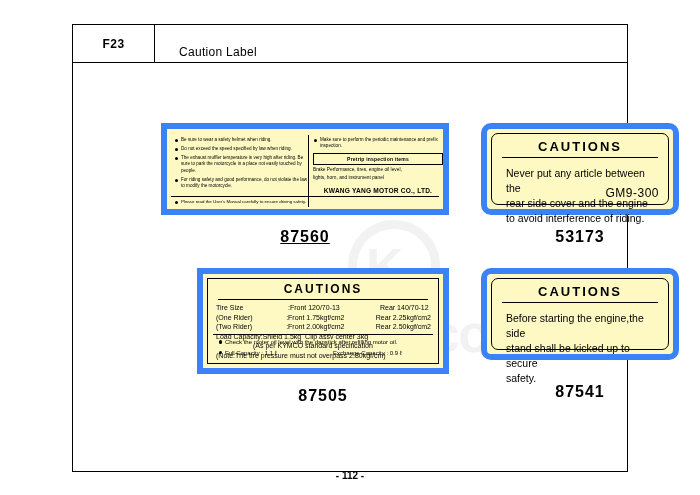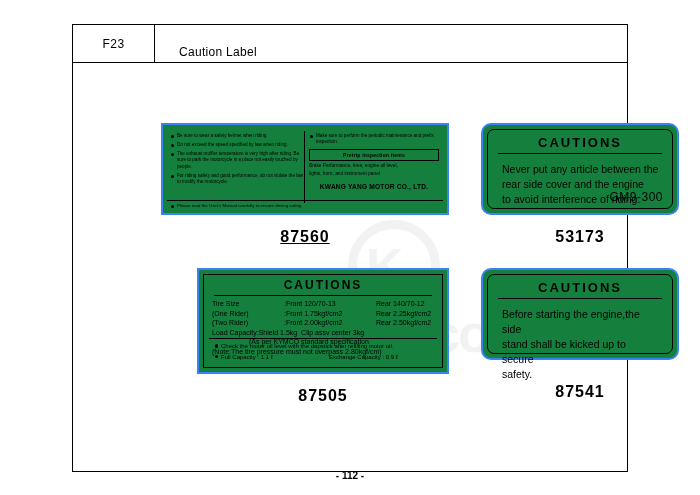--- a/index.html
+++ b/index.html
@@ -36,21 +36,21 @@
   .title-code {
     position: absolute;
     left: 0; top: 0;
     width: 82px; height: 37px;
     border-right: 1px solid #000;
     box-sizing: border-box;
     display: flex;
     align-items: center;
     justify-content: center;
     font-size: 12px;
-    font-weight: normal;
+    font-weight: bold;
     letter-spacing: 0.5px;
   }
   .title-text {
     position: absolute;
     left: 82px; top: 8px;
     height: 37px;
     display: flex;
     align-items: center;
     padding-left: 24px;
     font-size: 12px;
@@ -91,22 +91,22 @@
     font-size: 54px;
     font-weight: bold;
     color: #b9b9b9;
     letter-spacing: -2px;
     font-family: "Liberation Sans", sans-serif;
   }
 
   
   .plate {
     position: absolute;
-    background: #15803d;
-    border: 2px solid #3b82f6;
+    background: #fef9c3;
+    border: 6px solid #3b82f6;
     box-sizing: border-box;
   }
   .plate.rounded {
     border-radius: 10px;
   }
   .plate .inner {
     position: absolute;
     left: 4px; top: 4px; right: 4px; bottom: 4px;
     border: 1px solid #000;
     box-sizing: border-box;

